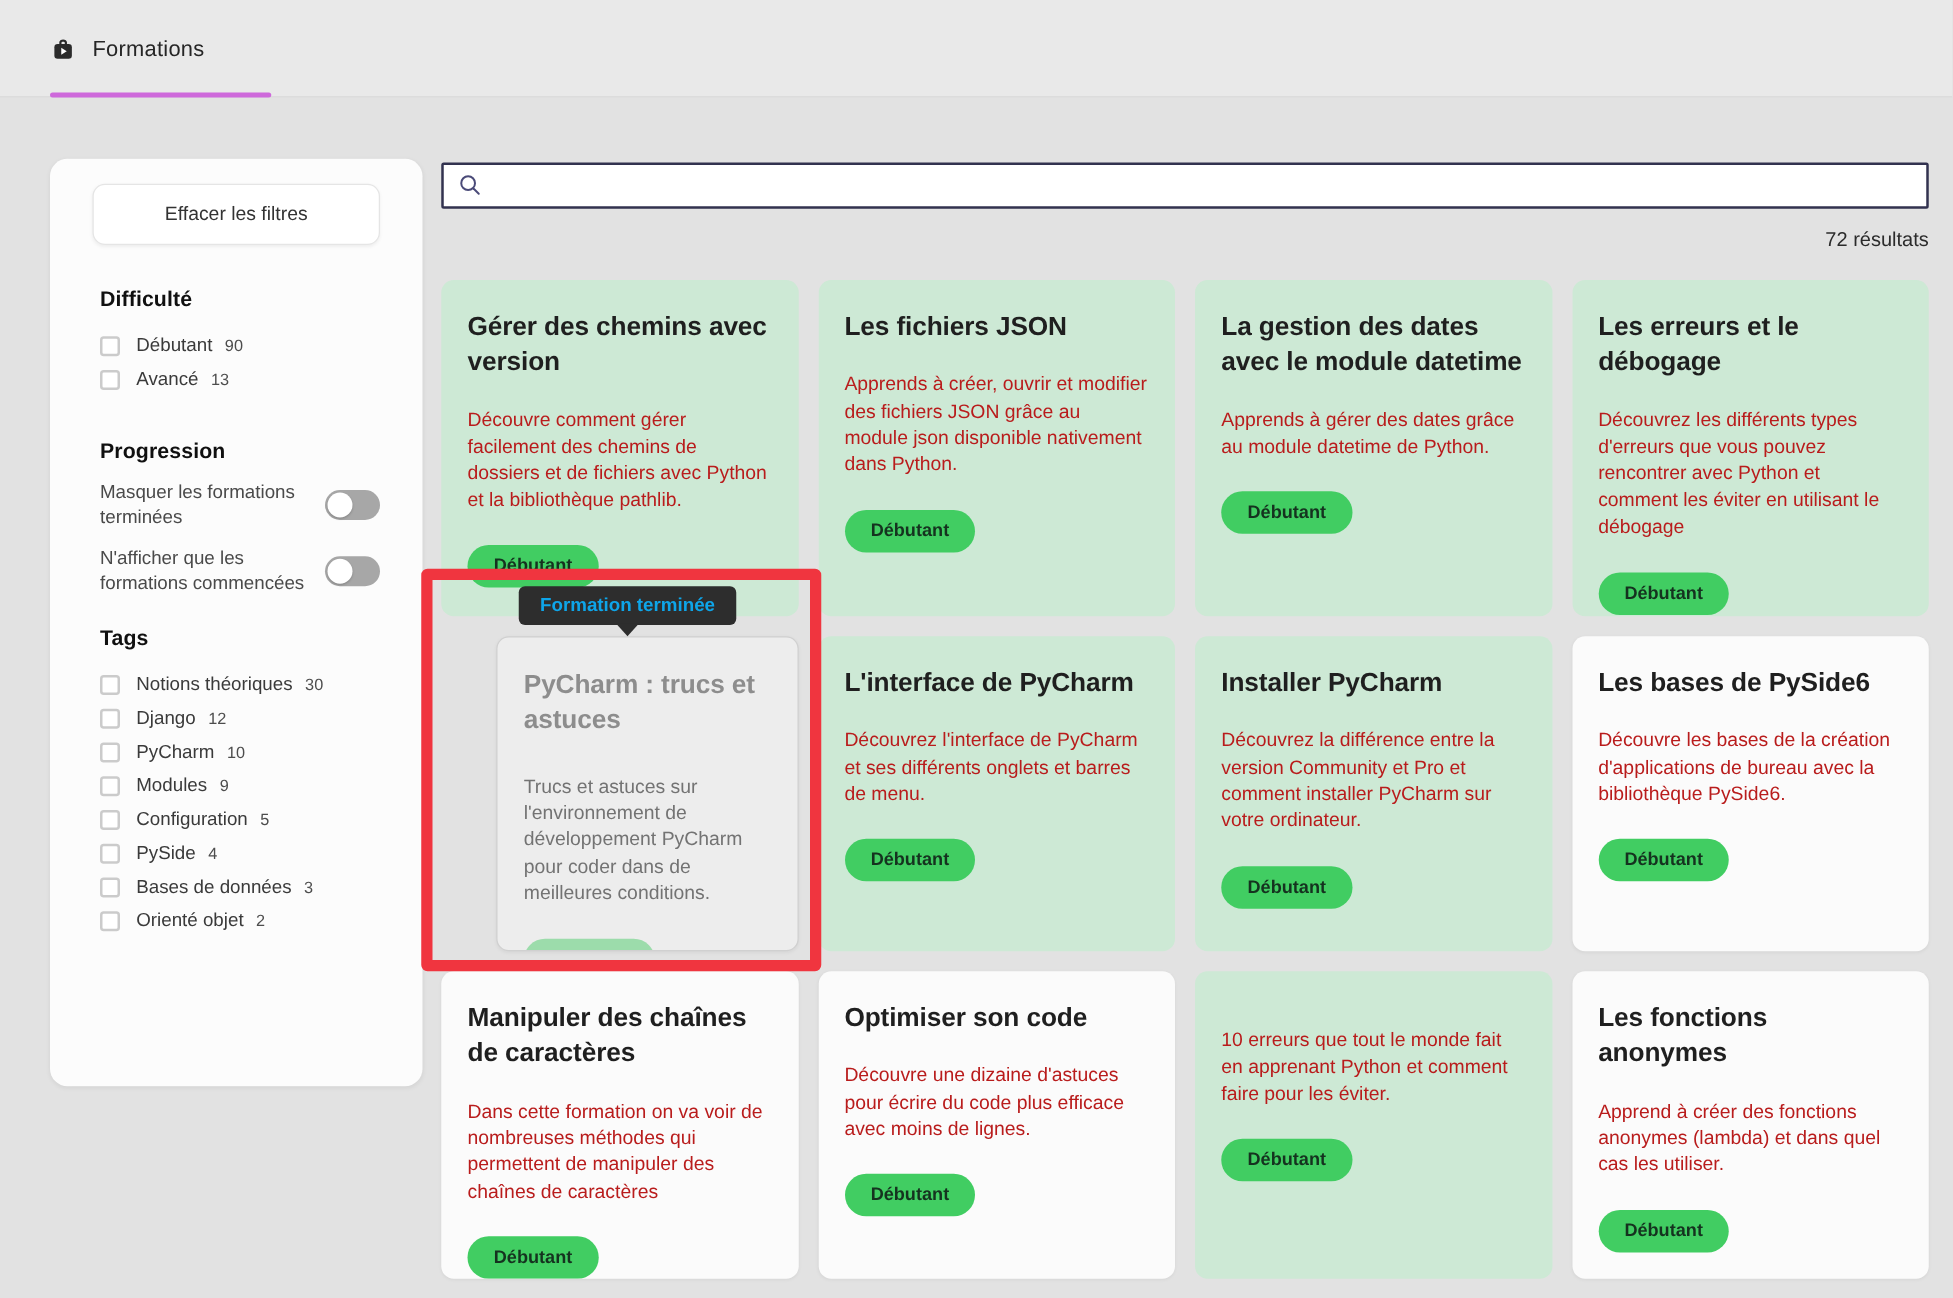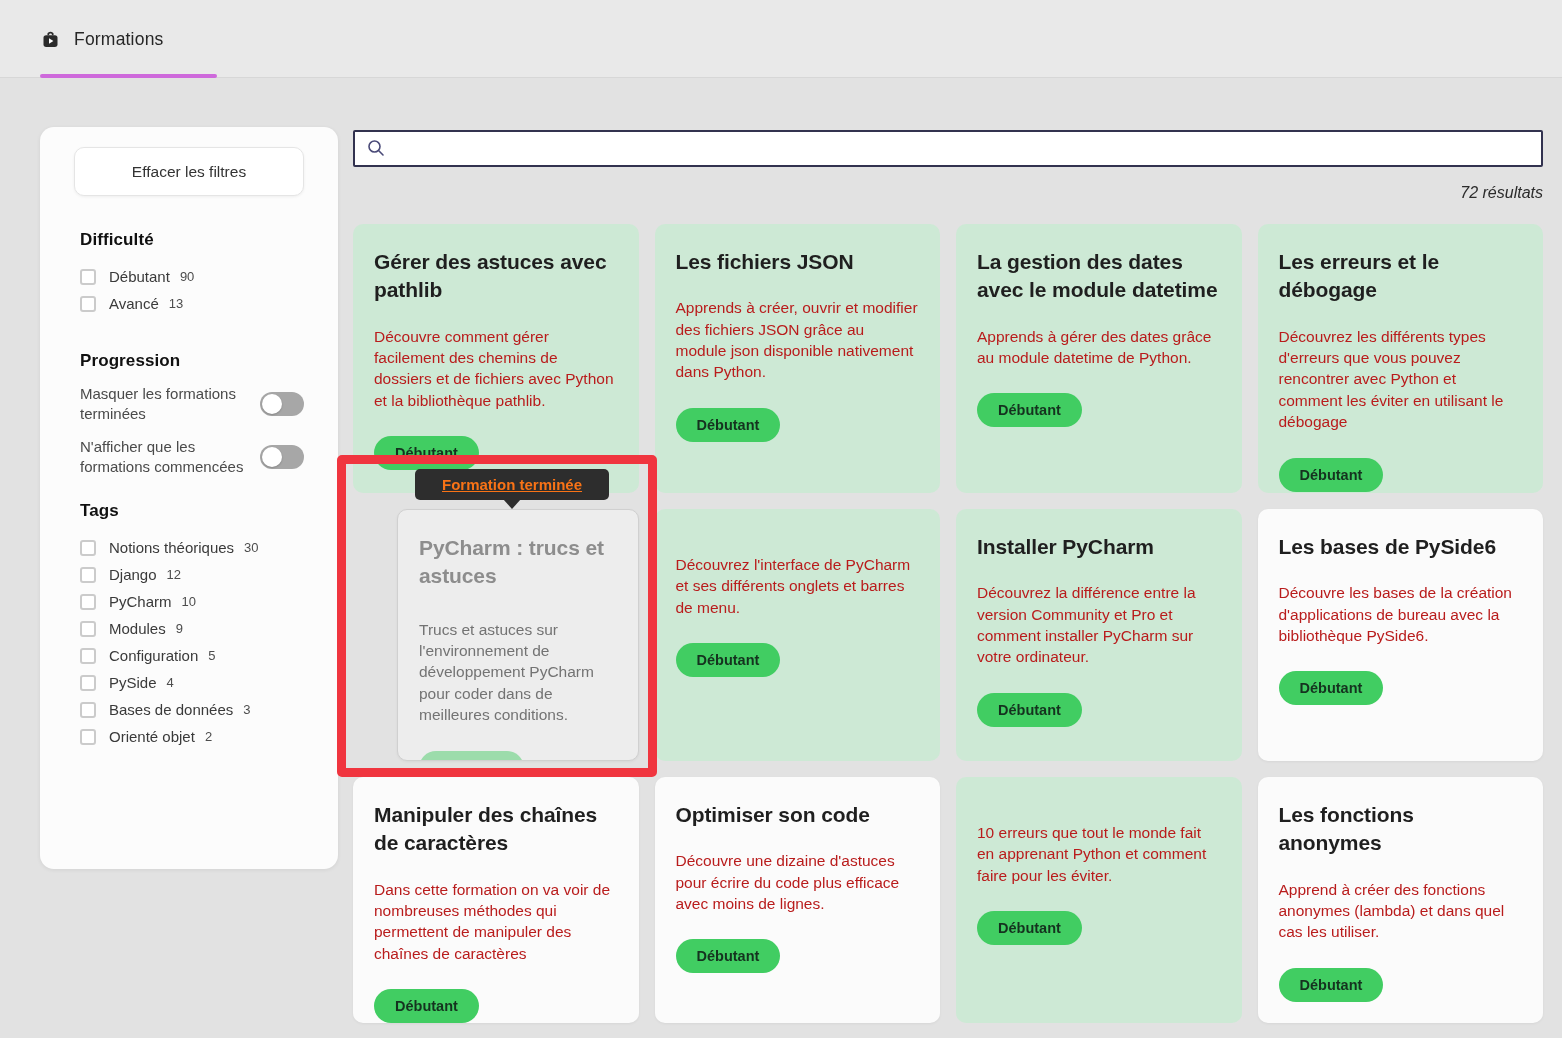--- a/index.html
+++ b/index.html
@@ -35,35 +35,35 @@
   .check-count{font-size:13px;color:#4d4d4d;margin-left:10px;}
   .toggle-row{display:flex;justify-content:space-between;align-items:center;margin:8px 0 12px 6px;}
   .toggle-label{font-size:15px;color:#4a4a4a;line-height:1.35;max-width:198px;}
   .toggle{width:44px;height:24px;background:#a7a7a7;border-radius:12px;position:relative;flex-shrink:0;cursor:pointer;}
   .toggle-knob{position:absolute;left:2px;top:2px;width:20px;height:20px;border-radius:50%;background:#fff;box-shadow:0 1px 2px rgba(0,0,0,.2);}
   
   .main{position:absolute;left:353px;top:0;width:1190px;}
   .search-wrap{position:absolute;top:130px;left:0;width:1190px;height:37px;}
   .search-input{width:100%;height:100%;border:2px solid #32324f;border-radius:2px;background:#fff;padding:0 12px 0 40px;font-size:15px;font-family:inherit;color:#333;outline:none;}
   .search-icon{position:absolute;left:13px;top:8px;pointer-events:none;}
-  .results-count{position:absolute;top:184px;right:0;font-size:16px;color:#2b2b2b;font-style:italic;}
+  .results-count{position:absolute;top:184px;right:0;font-size:16px;color:#2b2b2b;}
   .grid{position:absolute;top:224px;left:0;width:1190px;display:grid;grid-template-columns:repeat(4,1fr);grid-template-rows:269px 252px 246px;column-gap:16px;row-gap:16px;}
   .card{border-radius:10px;padding:24px 21px;overflow:hidden;cursor:pointer;}
   .card.green{background:var(--card-green);}
   .card.white{background:#fbfbfb;box-shadow:0 1px 3px rgba(0,0,0,.05);}
   .card.completed{background:#ededed;border:1px solid #d0d0d0;box-shadow:0 1px 3px rgba(0,0,0,.05);margin-left:44px;}
   .card-title{font-size:21px;font-weight:700;color:#1f1f1f;line-height:1.35;letter-spacing:-.1px;}
   .card.completed .card-title{color:#8d8d8d;}
   .card-desc{margin-top:21px;font-size:15.5px;color:#b91c1c;line-height:1.38;}
   .card.completed .card-desc{color:#737373;margin-top:28px;}
   .badge{display:inline-block;margin-top:25px;padding:9px 21px;border-radius:999px;background:var(--badge-green);color:var(--badge-text);font-weight:700;font-size:14.5px;}
   .card.completed .badge{background:#9cdcab;color:#5f9770;}
   
   .highlight-rect{position:absolute;left:337px;top:455px;width:320px;height:322px;border:9px solid var(--highlight-red);border-radius:5px;z-index:5;pointer-events:none;}
-  .tooltip{position:absolute;left:415px;top:469px;background:var(--tooltip-bg);color:#f97316;font-size:15px;font-weight:600;padding:7px 27px;border-radius:5px;z-index:6;white-space:nowrap;text-decoration:underline;}
+  .tooltip{position:absolute;left:415px;top:469px;background:var(--tooltip-bg);color:#0ea5e9;font-size:15px;font-weight:600;padding:7px 17px;border-radius:5px;z-index:6;white-space:nowrap;}
   .tooltip::after{content:"";position:absolute;left:50%;bottom:-9px;transform:translateX(-50%);border-left:9px solid transparent;border-right:9px solid transparent;border-top:10px solid var(--tooltip-bg);}
 </style>
 </head>
 <body>
 
 <div class="topbar">
   <div class="tab">
     <span style="display:flex;">
       <svg width="21" height="21" viewBox="0 0 24 24">
         <path fill="#2b2b2b" d="M8.5 5.5c0-1.4 1.6-2.5 3.5-2.5s3.5 1.1 3.5 2.5V7h-2V5.8c0-.4-.7-.8-1.5-.8s-1.5.4-1.5.8V7h-2V5.5z"></path>
@@ -159,26 +159,26 @@
     <input class="search-input" type="text" value="" style="">
     <span class="search-icon">
       <svg width="20" height="20" viewBox="0 0 20 20" fill="none">
         <circle cx="8.5" cy="8.5" r="5.5" stroke="#4a4a78" stroke-width="1.6"></circle>
         <line x1="12.8" y1="12.8" x2="17" y2="17" stroke="#4a4a78" stroke-width="1.6" stroke-linecap="round"></line>
       </svg>
     </span>
   </div>
   <div class="results-count">72 résultats</div>
   <div class="grid" id="course-grid">
-      <div class="card green"><div class="card-title">Gérer des astuces avec pathlib</div><div class="card-desc">Découvre comment gérer facilement des chemins de dossiers et de fichiers avec Python et la bibliothèque pathlib.</div><span class="badge">Débutant</span></div>
+      <div class="card green"><div class="card-title">Gérer des chemins avec version</div><div class="card-desc">Découvre comment gérer facilement des chemins de dossiers et de fichiers avec Python et la bibliothèque pathlib.</div><span class="badge">Débutant</span></div>
       <div class="card green"><div class="card-title">Les fichiers JSON</div><div class="card-desc">Apprends à créer, ouvrir et modifier des fichiers JSON grâce au module json disponible nativement dans Python.</div><span class="badge">Débutant</span></div>
       <div class="card green"><div class="card-title">La gestion des dates avec le module datetime</div><div class="card-desc">Apprends à gérer des dates grâce au module datetime de Python.</div><span class="badge">Débutant</span></div>
       <div class="card green"><div class="card-title">Les erreurs et le débogage</div><div class="card-desc">Découvrez les différents types d'erreurs que vous pouvez rencontrer avec Python et comment les éviter en utilisant le débogage</div><span class="badge">Débutant</span></div>
       <div class="card completed"><div class="card-title">PyCharm : trucs et astuces</div><div class="card-desc">Trucs et astuces sur l'environnement de développement PyCharm pour coder dans de meilleures conditions.</div><span class="badge">Débutant</span></div>
-      <div class="card green"><div class="card-desc">Découvrez l'interface de PyCharm et ses différents onglets et barres de menu.</div><span class="badge">Débutant</span></div>
+      <div class="card green"><div class="card-title">L'interface de PyCharm</div><div class="card-desc">Découvrez l'interface de PyCharm et ses différents onglets et barres de menu.</div><span class="badge">Débutant</span></div>
       <div class="card green"><div class="card-title">Installer PyCharm</div><div class="card-desc">Découvrez la différence entre la version Community et Pro et comment installer PyCharm sur votre ordinateur.</div><span class="badge">Débutant</span></div>
       <div class="card white"><div class="card-title">Les bases de PySide6</div><div class="card-desc">Découvre les bases de la création d'applications de bureau avec la bibliothèque PySide6.</div><span class="badge">Débutant</span></div>
       <div class="card white"><div class="card-title">Manipuler des chaînes de caractères</div><div class="card-desc">Dans cette formation on va voir de nombreuses méthodes qui permettent de manipuler des chaînes de caractères</div><span class="badge">Débutant</span></div>
       <div class="card white"><div class="card-title">Optimiser son code</div><div class="card-desc">Découvre une dizaine d'astuces pour écrire du code plus efficace avec moins de lignes.</div><span class="badge">Débutant</span></div>
       <div class="card green"><div class="card-desc">10 erreurs que tout le monde fait en apprenant Python et comment faire pour les éviter.</div><span class="badge">Débutant</span></div>
       <div class="card white"><div class="card-title">Les fonctions anonymes</div><div class="card-desc">Apprend à créer des fonctions anonymes (lambda) et dans quel cas les utiliser.</div><span class="badge">Débutant</span></div>
     </div>
 </div>
 
 <div class="highlight-rect"></div>

